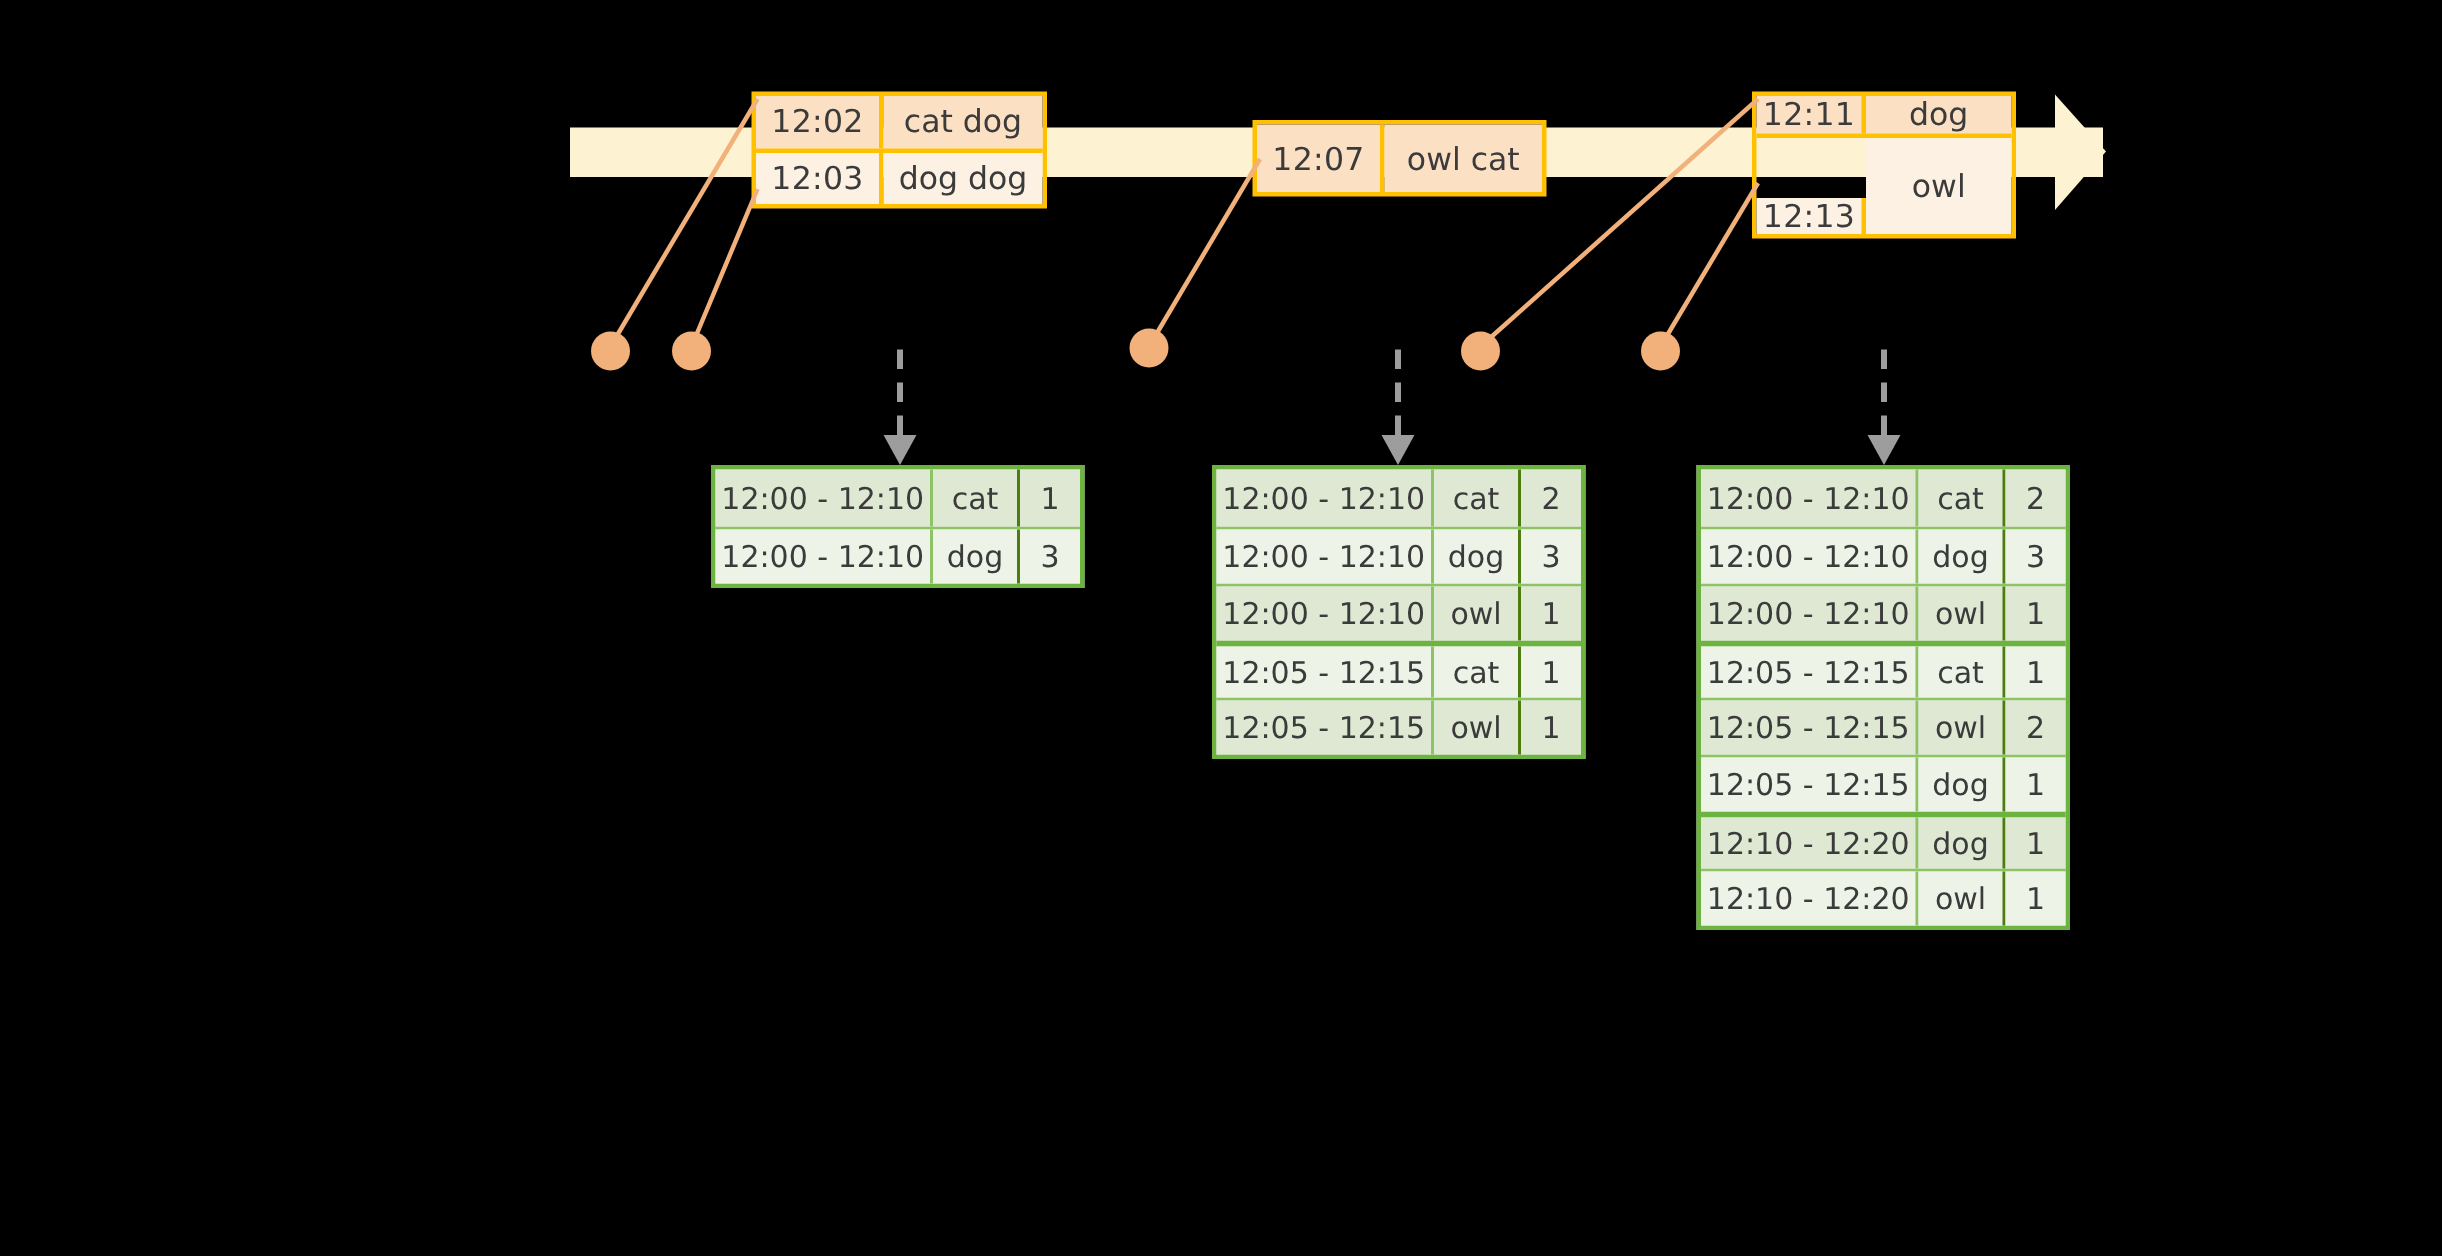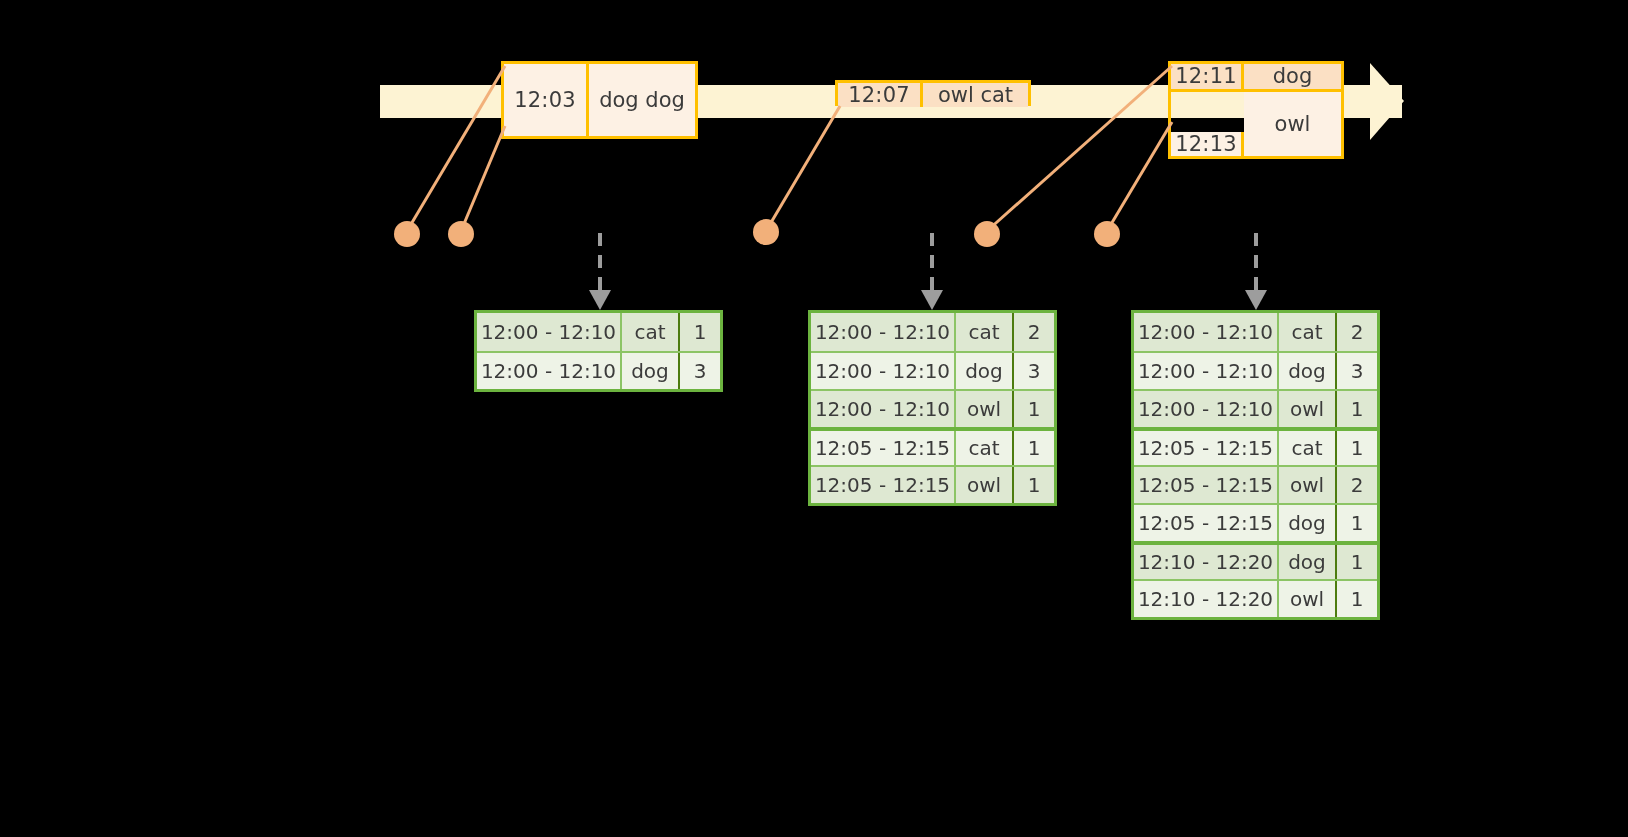--- a/index.html
+++ b/index.html
@@ -79,27 +79,31 @@
 <body>
 
 <div id="stage">
 
   <div class="timeline-bar" style="left:380px;top:85px;width:1022px;height:33px;"></div>
   <svg class="leader-svg">
     <polygon points="1370,63 1370,140 1404,101" fill="#fdf3d3"></polygon>
   </svg>
 
   <div class="event-box" style="left:501px;top:61px;width:197px;height:78px;">
+    <div class="event-row shade-dark">
+      <span class="ev-time" style="width:85px;">12:02</span>
+      <span class="ev-val">cat dog</span>
+    </div>
     <div class="event-row shade-light">
       <span class="ev-time" style="width:85px;">12:03</span>
       <span class="ev-val">dog dog</span>
     </div>
   </div>
 
-  <div class="event-box" style="left:835px;top:80px;width:196px;height:26px;">
+  <div class="event-box" style="left:835px;top:80px;width:196px;height:51px;">
     <div class="event-row shade-dark">
       <span class="ev-time" style="width:85px;">12:07</span>
       <span class="ev-val">owl cat</span>
     </div>
   </div>
 
   <div class="event-box" style="left:1168px;top:61px;width:176px;height:98px;">
     <div class="event-row shade-dark">
       <span class="ev-time" style="width:73px;">12:11</span>
       <span class="ev-val">dog</span>

